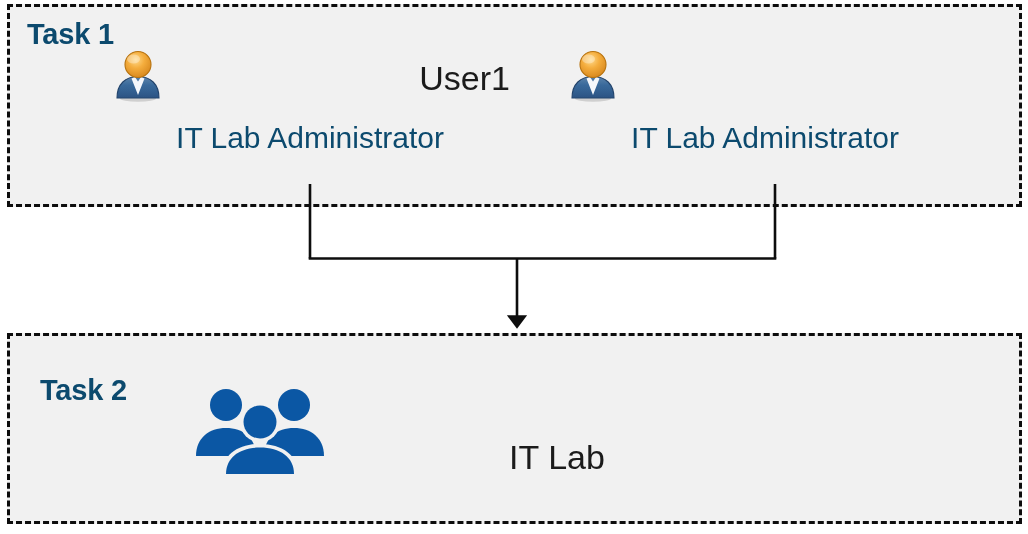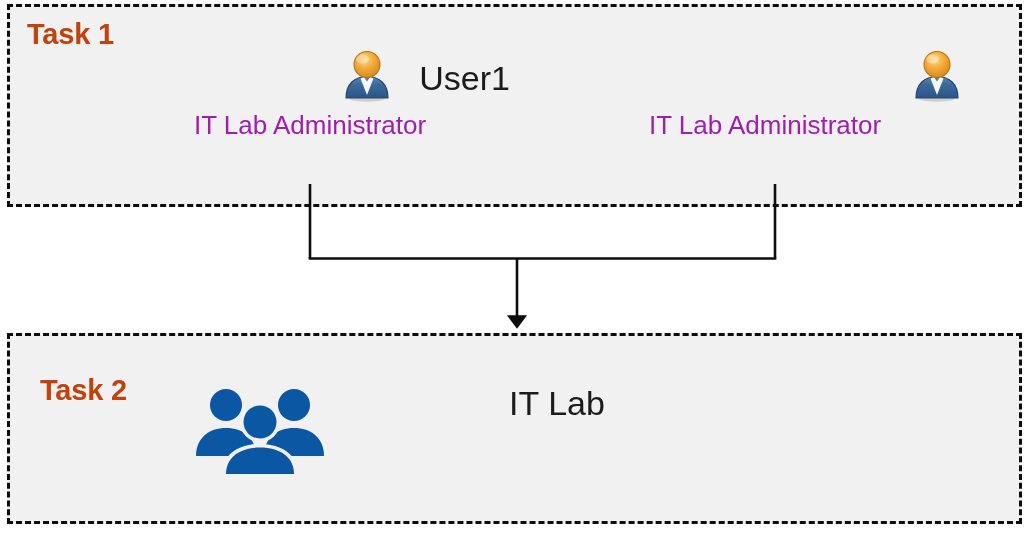--- a/index.html
+++ b/index.html
@@ -39,66 +39,66 @@
     height: 191px;
   }
 
   
   .task-label {
     position: absolute;
     font-family: "Liberation Sans", sans-serif;
     font-weight: bold;
     font-size: 29px;
     line-height: 1;
-    color: #c2410c;
+    color: #0c4a6e;
     letter-spacing: -0.2px;
     white-space: nowrap;
   }
   #task1-label { left: 27px; top: 20px; }
   #task2-label { left: 40px; top: 376px; }
 
   
   .person {
     position: absolute;
     text-align: center;
   }
   #person-user1  { left: 110px; top: 50px; width: 400px; }
   #person-guest  { left: 565px; top: 50px; width: 400px; }
 
   .person-row {
     display: flex;
     align-items: center;
-    justify-content: flex-end;
+    justify-content: space-between;
     gap: 24px;
     height: 56px;
   }
   .person-name {
     font-family: "Liberation Sans", sans-serif;
     font-size: 34px;
     color: #1b1b1b;
     line-height: 1;
     white-space: nowrap;
   }
   .person-role {
     font-family: "Liberation Sans", sans-serif;
-    font-size: 26px;
-    color: #a21caf;
+    font-size: 30px;
+    color: #0c4a6e;
     line-height: 1;
-    margin-top: 6px;
+    margin-top: 17px;
     white-space: nowrap;
   }
 
   
   #group-entry {
     position: absolute;
     left: 190px;
     top: 382px;
     width: 560px;
     display: flex;
-    align-items: flex-start;
+    align-items: flex-end;
     gap: 34px;
   }
   #group-icon-wrap { flex: 0 0 auto; }
   #group-label {
     font-family: "Liberation Sans", sans-serif;
     font-size: 34px;
     color: #1b1b1b;
     line-height: 1.25;
     text-align: center;
     flex: 1 1 auto;

